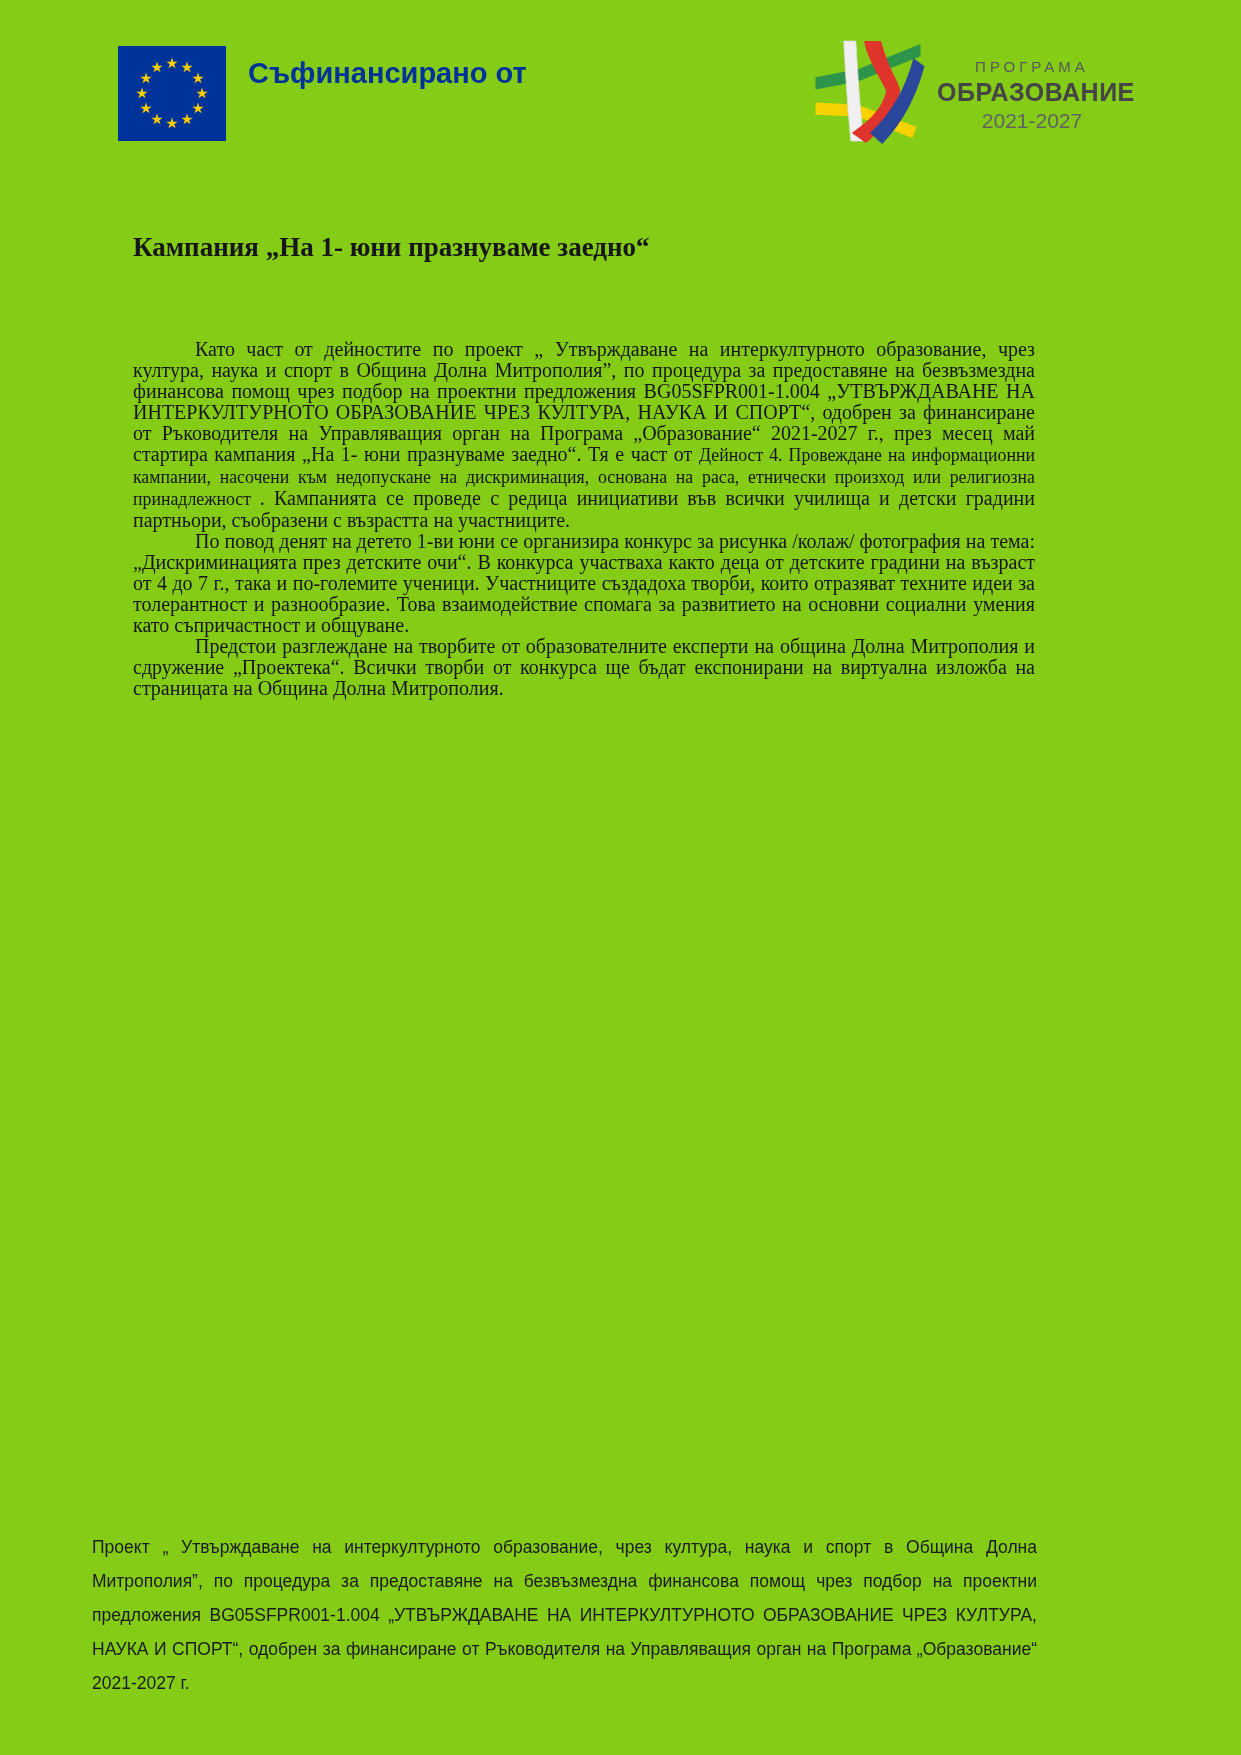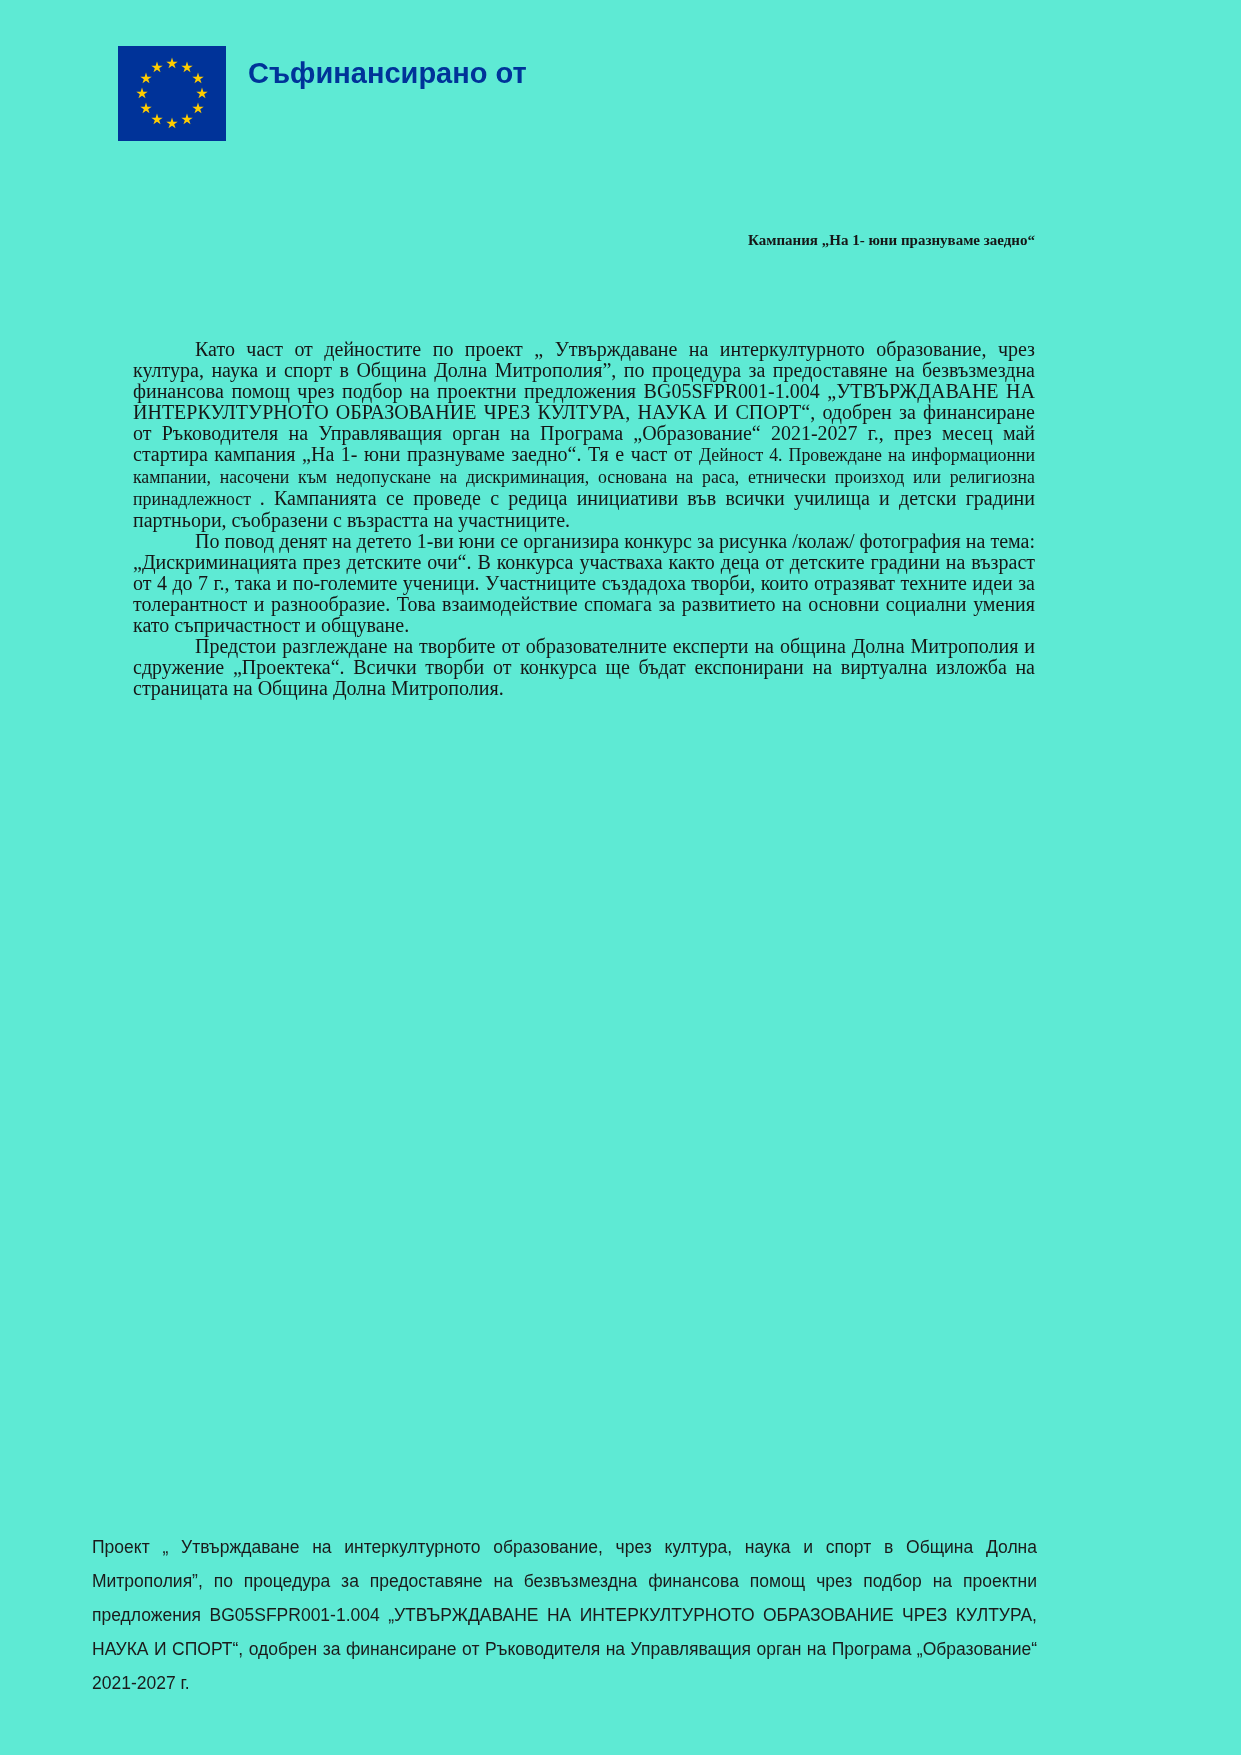--- a/index.html
+++ b/index.html
@@ -1,19 +1,19 @@
 <!DOCTYPE html>
 <html><head>
 <meta charset="utf-8">
 <style>
   html,body{margin:0;padding:0;background:#e8e8e8;}
   .page{
     position:relative;
     width:1241px;height:1755px;
-    background:#5eead4;
+    background:#84cc16;
     margin:0 auto;
     overflow:hidden;
     font-family:"Liberation Serif", serif;
     color:#161616;
   }
   
   .eu-block{position:absolute;left:118px;top:46px;display:flex;align-items:flex-start;}
   .eu-flag{width:108px;height:95px;display:block;}
   .eu-text{
     margin-left:22px;margin-top:8px;
@@ -26,21 +26,21 @@
   .prog-text{
     position:absolute;left:122px;top:22px;width:190px;
     text-align:center;font-family:"Liberation Sans", sans-serif;
   }
   .prog-line1{font-size:15px;letter-spacing:4px;color:#57585a;font-weight:500;}
   .prog-line2{font-size:25px;font-weight:bold;color:#454547;margin-top:3px;letter-spacing:0.5px;white-space:nowrap;}
   .prog-line3{font-size:21px;color:#616264;margin-top:2px;}
   
   .doc-title{
     position:absolute;left:133px;top:232px;width:902px;
-    text-align:right;font-weight:bold;font-size:15px;
+    text-align:left;font-weight:bold;font-size:27px;
   }
   .body-text{
     position:absolute;left:133px;top:339px;width:902px;
     font-size:20px;line-height:21px;
     text-align:justify;
   }
   .body-text p{margin:0;text-indent:62px;}
   .small-seg{font-size:17.8px;}
   .footer-text{
     position:absolute;left:92px;top:1488px;width:945px;
@@ -71,20 +71,39 @@
       <use href="#st" x="28" y="62.5"></use>
       <use href="#st" x="24" y="47.5"></use>
       <use href="#st" x="28" y="32.5"></use>
       <use href="#st" x="39" y="21.5"></use>
     </svg>
     <div class="eu-text">
       <div>Съфинансирано от</div>
     </div>
   </div>
 
+  <div class="prog-block">
+    <svg class="prog-mark" viewBox="0 0 110 105" xmlns="http://www.w3.org/2000/svg" aria-hidden="true">
+
+      <polygon points="0,39 42,31 104,6 104,18 42,43 0,51" fill="#2d9549"></polygon>
+
+      <polygon points="0,64 42,66 100,88 96,99 42,78 0,76" fill="#f6d200"></polygon>
+
+      <path d="M28,3 C30,40 32,70 35,102 L48,102 C44,70 42,38 40,3 Z" fill="#f0f0f1" stroke="#dcdcde" stroke-width="0.8"></path>
+
+      <path d="M65,3 C72,30 82,42 84,52 C78,80 62,94 50,104 L36,94 C50,84 66,72 70,52 C64,40 52,22 48,3 Z" fill="#df342b"></path>
+
+      <path d="M97,20 C89,50 75,75 54,94 L66,105 C86,85 100,58 108,28 Z" fill="#2b479c"></path>
+    </svg>
+    <div class="prog-text">
+      <div class="prog-line1">ПРОГРАМА</div>
+      <div class="prog-line2">ОБРАЗОВАНИЕ</div>
+      <div class="prog-line3">2021-2027</div>
+    </div>
+  </div>
 
   <div class="doc-title">Кампания „На 1- юни празнуваме заедно“</div>
 
   <div class="body-text">
     <p><span>Като част от дейностите по проект „ Утвърждаване на интеркултурното образование, чрез култура, наука и спорт в Община Долна Митрополия”,  по процедура за предоставяне на безвъзмездна финансова помощ чрез подбор на проектни предложения BG05SFPR001-1.004 „УТВЪРЖДАВАНЕ НА ИНТЕРКУЛТУРНОТО ОБРАЗОВАНИЕ ЧРЕЗ КУЛТУРА, НАУКА И СПОРТ“, одобрен за финансиране от Ръководителя на Управляващия орган на Програма „Образование“ 2021-2027 г., през месец май стартира кампания „На 1- юни празнуваме заедно“. Тя е част от </span><span class="small-seg">Дейност 4. Провеждане на информационни кампании, насочени към недопускане на дискриминация, основана на раса, етнически произход или религиозна принадлежност </span><span>. Кампанията се проведе с редица инициативи във всички училища и детски градини партньори, съобразени с възрастта на  участниците.</span></p>
     <p>По повод денят на детето 1-ви юни се организира конкурс за рисунка /колаж/ фотография на тема: „Дискриминацията през детските очи“. В конкурса участваха както деца от детските градини на възраст от 4 до 7 г., така и по-големите ученици. Участниците създадоха творби, които отразяват техните идеи за толерантност и разнообразие. Това взаимодействие спомага за развитието на основни социални умения като съпричастност и общуване.</p>
     <p>Предстои разглеждане на творбите от образователните експерти на община Долна Митрополия и сдружение „Проектека“.  Всички творби от конкурса ще бъдат експонирани на виртуална изложба на страницата на Община Долна Митрополия.</p>
   </div>
 
   <div class="footer-text">Проект „ Утвърждаване на интеркултурното образование, чрез култура, наука и спорт в Община Долна Митрополия”,   по процедура за предоставяне на безвъзмездна финансова помощ чрез подбор на проектни предложения BG05SFPR001-1.004 „УТВЪРЖДАВАНЕ НА ИНТЕРКУЛТУРНОТО ОБРАЗОВАНИЕ ЧРЕЗ КУЛТУРА, НАУКА И СПОРТ“, одобрен за финансиране от Ръководителя на Управляващия орган на Програма „Образование“ 2021-2027 г.</div>

